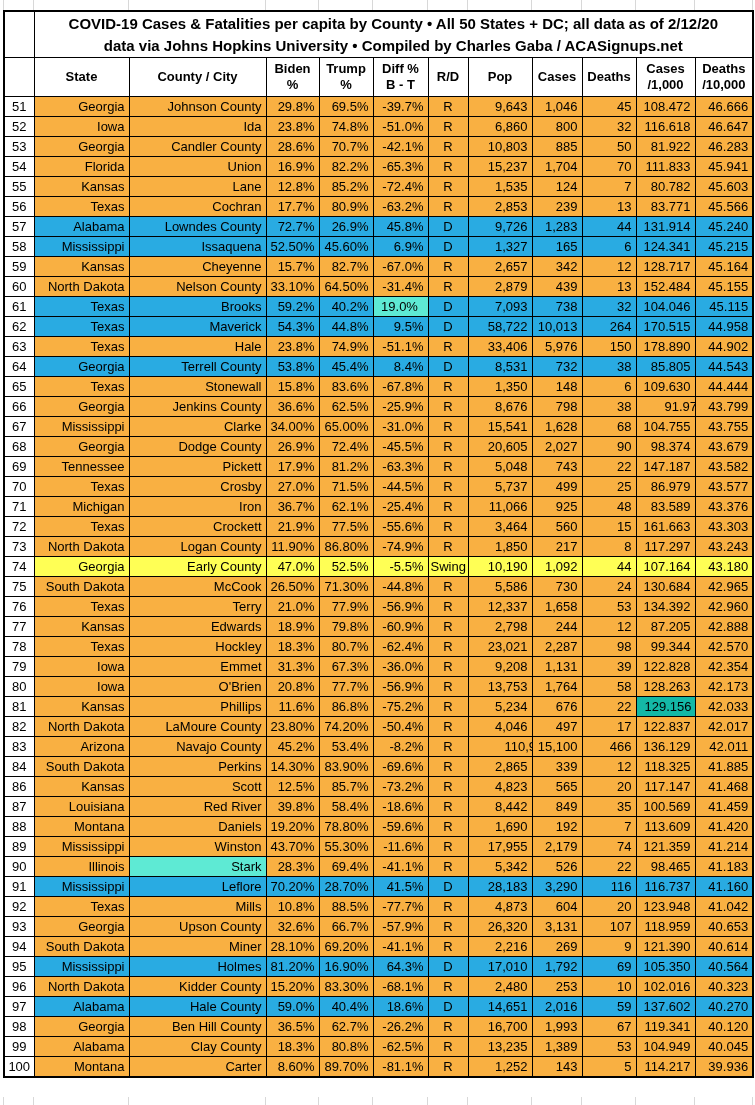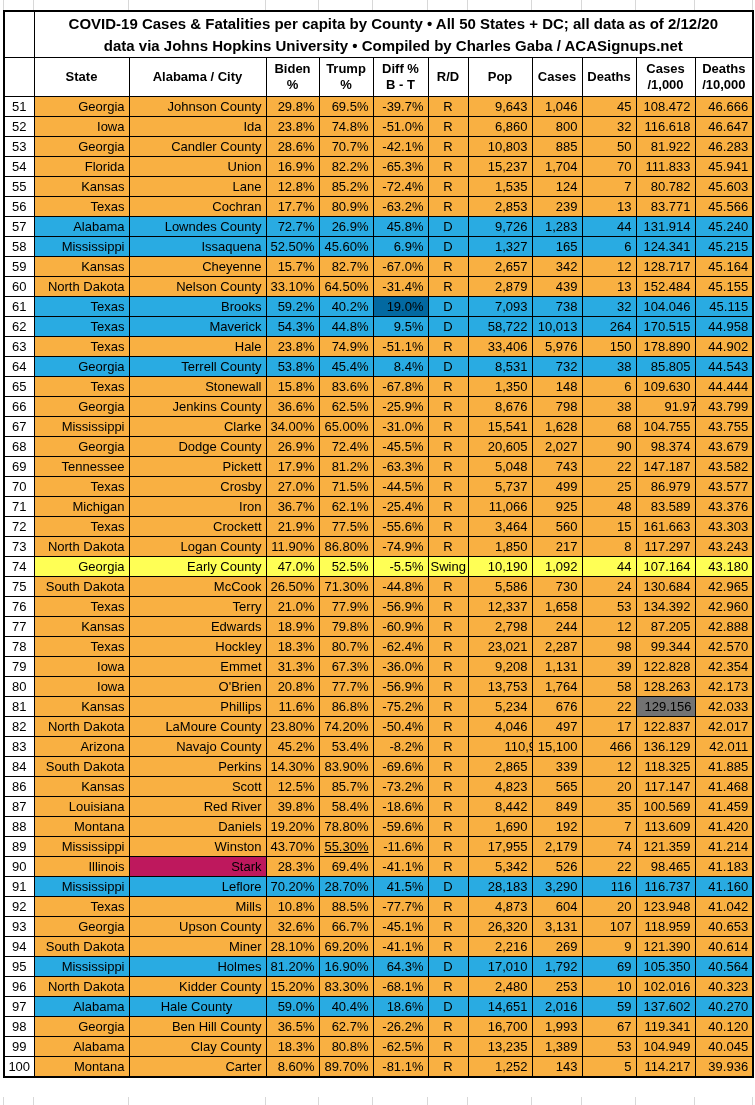--- a/index.html
+++ b/index.html
@@ -60,21 +60,21 @@
     <tr>
       <td class="corner-cell"></td>
       <td class="title-cell" colspan="11">
         <div>COVID-19 Cases &amp; Fatalities per capita by County • All 50 States + DC; all data as of 2/12/20</div>
         <div>data via Johns Hopkins University • Compiled by Charles Gaba / ACASignups.net</div>
       </td>
     </tr>
     <tr>
       <th></th>
       <th>State</th>
-      <th>Alabama / City</th>
+      <th>County / City</th>
       <th>Biden
 %</th>
       <th>Trump
 %</th>
       <th>Diff %
 B - T</th>
       <th>R/D</th>
       <th>Pop</th>
       <th>Cases</th>
       <th>Deaths</th>
@@ -224,21 +224,21 @@
         <td class="num" style="background: rgb(249, 176, 66);">13</td>
         <td class="num" style="background: rgb(249, 176, 66);">152.484</td>
         <td class="num" style="background: rgb(249, 176, 66);">45.155</td>
       </tr>
       <tr>
         <td class="rank" style="background: rgb(255, 255, 255);">61</td>
         <td class="txt" style="background: rgb(41, 171, 226);">Texas</td>
         <td class="txt" style="background: rgb(41, 171, 226);">Brooks</td>
         <td class="num" style="background: rgb(41, 171, 226);">59.2%</td>
         <td class="num" style="background: rgb(41, 171, 226);">40.2%</td>
-        <td class="num" style="background: #0369a1;">19.0%</td>
+        <td class="num" style="background: #5eead4; text-align: center;">19.0%</td>
         <td class="ctr" style="background: rgb(41, 171, 226);">D</td>
         <td class="num" style="background: rgb(41, 171, 226);">7,093</td>
         <td class="num" style="background: rgb(41, 171, 226);">738</td>
         <td class="num" style="background: rgb(41, 171, 226);">32</td>
         <td class="num" style="background: rgb(41, 171, 226);">104.046</td>
         <td class="num" style="background: rgb(41, 171, 226);">45.115</td>
       </tr>
       <tr>
         <td class="rank" style="background: rgb(255, 255, 255);">62</td>
         <td class="txt" style="background: rgb(41, 171, 226);">Texas</td>
@@ -509,21 +509,21 @@
         <td class="rank" style="background: rgb(255, 255, 255);">81</td>
         <td class="txt" style="background: rgb(249, 176, 66);">Kansas</td>
         <td class="txt" style="background: rgb(249, 176, 66);">Phillips</td>
         <td class="num" style="background: rgb(249, 176, 66);">11.6%</td>
         <td class="num" style="background: rgb(249, 176, 66);">86.8%</td>
         <td class="num" style="background: rgb(249, 176, 66);">-75.2%</td>
         <td class="ctr" style="background: rgb(249, 176, 66);">R</td>
         <td class="num" style="background: rgb(249, 176, 66);">5,234</td>
         <td class="num" style="background: rgb(249, 176, 66);">676</td>
         <td class="num" style="background: rgb(249, 176, 66);">22</td>
-        <td class="num" style="background: #737373; padding-left: 8px;">129.156</td>
+        <td class="num" style="background: #14b8a6; padding-left: 8px;">129.156</td>
         <td class="num" style="background: rgb(249, 176, 66);">42.033</td>
       </tr>
       <tr>
         <td class="rank" style="background: rgb(255, 255, 255);">82</td>
         <td class="txt" style="background: rgb(249, 176, 66);">North Dakota</td>
         <td class="txt" style="background: rgb(249, 176, 66);">LaMoure County</td>
         <td class="num" style="background: rgb(249, 176, 66);">23.80%</td>
         <td class="num" style="background: rgb(249, 176, 66);">74.20%</td>
         <td class="num" style="background: rgb(249, 176, 66);">-50.4%</td>
         <td class="ctr" style="background: rgb(249, 176, 66);">R</td>
@@ -601,33 +601,33 @@
         <td class="num" style="background: rgb(249, 176, 66);">192</td>
         <td class="num" style="background: rgb(249, 176, 66);">7</td>
         <td class="num" style="background: rgb(249, 176, 66);">113.609</td>
         <td class="num" style="background: rgb(249, 176, 66);">41.420</td>
       </tr>
       <tr>
         <td class="rank" style="background: rgb(255, 255, 255);">89</td>
         <td class="txt" style="background: rgb(249, 176, 66);">Mississippi</td>
         <td class="txt" style="background: rgb(249, 176, 66);">Winston</td>
         <td class="num" style="background: rgb(249, 176, 66);">43.70%</td>
-        <td class="num" style="background: rgb(249, 176, 66); text-decoration: underline;">55.30%</td>
+        <td class="num" style="background: rgb(249, 176, 66);">55.30%</td>
         <td class="num" style="background: rgb(249, 176, 66);">-11.6%</td>
         <td class="ctr" style="background: rgb(249, 176, 66);">R</td>
         <td class="num" style="background: rgb(249, 176, 66);">17,955</td>
         <td class="num" style="background: rgb(249, 176, 66);">2,179</td>
         <td class="num" style="background: rgb(249, 176, 66);">74</td>
         <td class="num" style="background: rgb(249, 176, 66);">121.359</td>
         <td class="num" style="background: rgb(249, 176, 66);">41.214</td>
       </tr>
       <tr>
         <td class="rank" style="background: rgb(255, 255, 255);">90</td>
         <td class="txt" style="background: rgb(249, 176, 66);">Illinois</td>
-        <td class="txt" style="background: #be185d;">Stark</td>
+        <td class="txt" style="background: #5eead4;">Stark</td>
         <td class="num" style="background: rgb(249, 176, 66);">28.3%</td>
         <td class="num" style="background: rgb(249, 176, 66);">69.4%</td>
         <td class="num" style="background: rgb(249, 176, 66);">-41.1%</td>
         <td class="ctr" style="background: rgb(249, 176, 66);">R</td>
         <td class="num" style="background: rgb(249, 176, 66);">5,342</td>
         <td class="num" style="background: rgb(249, 176, 66);">526</td>
         <td class="num" style="background: rgb(249, 176, 66);">22</td>
         <td class="num" style="background: rgb(249, 176, 66);">98.465</td>
         <td class="num" style="background: rgb(249, 176, 66);">41.183</td>
       </tr>
@@ -658,21 +658,21 @@
         <td class="num" style="background: rgb(249, 176, 66);">20</td>
         <td class="num" style="background: rgb(249, 176, 66);">123.948</td>
         <td class="num" style="background: rgb(249, 176, 66);">41.042</td>
       </tr>
       <tr>
         <td class="rank" style="background: rgb(255, 255, 255);">93</td>
         <td class="txt" style="background: rgb(249, 176, 66);">Georgia</td>
         <td class="txt" style="background: rgb(249, 176, 66);">Upson County</td>
         <td class="num" style="background: rgb(249, 176, 66);">32.6%</td>
         <td class="num" style="background: rgb(249, 176, 66);">66.7%</td>
-        <td class="num" style="background: rgb(249, 176, 66);">-45.1%</td>
+        <td class="num" style="background: rgb(249, 176, 66);">-57.9%</td>
         <td class="ctr" style="background: rgb(249, 176, 66);">R</td>
         <td class="num" style="background: rgb(249, 176, 66);">26,320</td>
         <td class="num" style="background: rgb(249, 176, 66);">3,131</td>
         <td class="num" style="background: rgb(249, 176, 66);">107</td>
         <td class="num" style="background: rgb(249, 176, 66);">118.959</td>
         <td class="num" style="background: rgb(249, 176, 66);">40.653</td>
       </tr>
       <tr>
         <td class="rank" style="background: rgb(255, 255, 255);">94</td>
         <td class="txt" style="background: rgb(249, 176, 66);">South Dakota</td>
@@ -711,21 +711,21 @@
         <td class="ctr" style="background: rgb(249, 176, 66);">R</td>
         <td class="num" style="background: rgb(249, 176, 66);">2,480</td>
         <td class="num" style="background: rgb(249, 176, 66);">253</td>
         <td class="num" style="background: rgb(249, 176, 66);">10</td>
         <td class="num" style="background: rgb(249, 176, 66);">102.016</td>
         <td class="num" style="background: rgb(249, 176, 66);">40.323</td>
       </tr>
       <tr>
         <td class="rank" style="background: rgb(255, 255, 255);">97</td>
         <td class="txt" style="background: rgb(41, 171, 226);">Alabama</td>
-        <td class="txt" style="background: rgb(41, 171, 226); text-align: center;">Hale County</td>
+        <td class="txt" style="background: rgb(41, 171, 226);">Hale County</td>
         <td class="num" style="background: rgb(41, 171, 226);">59.0%</td>
         <td class="num" style="background: rgb(41, 171, 226);">40.4%</td>
         <td class="num" style="background: rgb(41, 171, 226);">18.6%</td>
         <td class="ctr" style="background: rgb(41, 171, 226);">D</td>
         <td class="num" style="background: rgb(41, 171, 226);">14,651</td>
         <td class="num" style="background: rgb(41, 171, 226);">2,016</td>
         <td class="num" style="background: rgb(41, 171, 226);">59</td>
         <td class="num" style="background: rgb(41, 171, 226);">137.602</td>
         <td class="num" style="background: rgb(41, 171, 226);">40.270</td>
       </tr>

